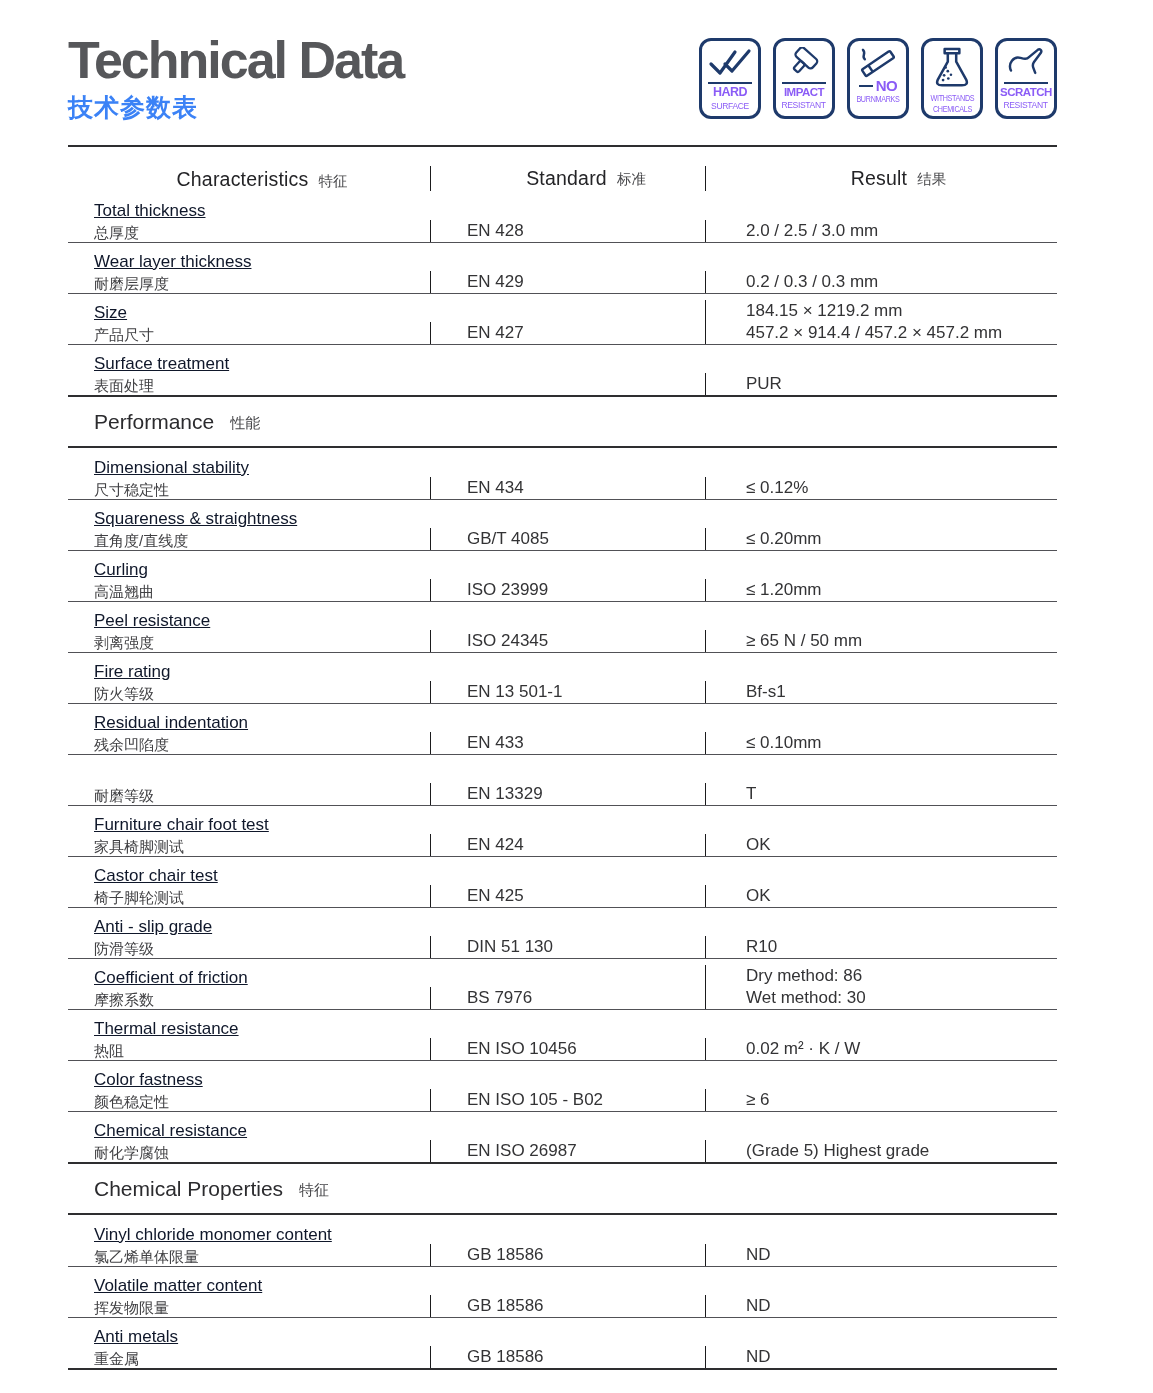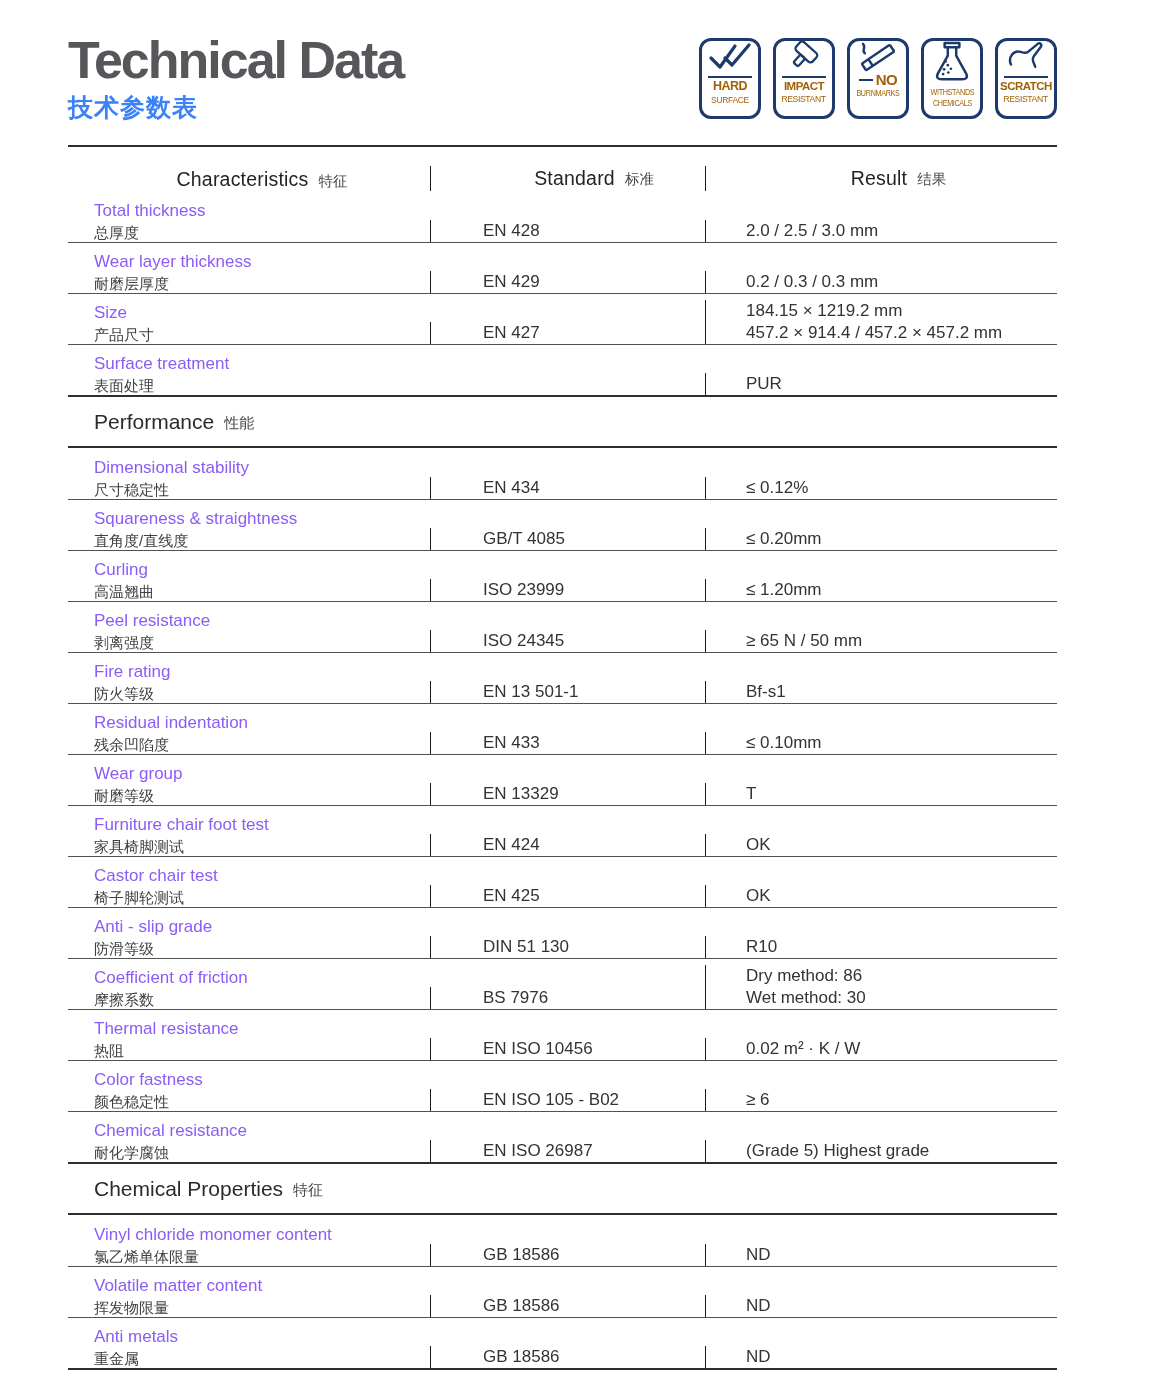--- a/index.html
+++ b/index.html
@@ -8,49 +8,49 @@
   .content{position:absolute;left:68px;top:0;width:989px;}
 
   
   .header-bar{box-sizing:border-box;height:145px;padding-top:34px;display:flex;justify-content:space-between;align-items:flex-start;}
   .doc-title{font-size:52px;font-weight:800;color:#56575a;letter-spacing:-2px;line-height:1.0;}
   .doc-subtitle{font-size:25px;font-weight:700;color:#3b82f6;margin-top:5px;letter-spacing:1px;}
 
   .badges{display:flex;gap:12px;margin-top:4px;}
   .badge{box-sizing:border-box;width:62px;height:81px;border:3px solid #1e3a6b;border-radius:12px;
          display:flex;flex-direction:column;align-items:center;justify-content:flex-start;
-         padding:0 2px 5px;color:#a16207;}
+         padding:6px 2px 5px;color:#8b5cf6;}
   .badge svg{display:block;}
   .badge .rule{width:44px;border-top:2.5px solid #1e3a6b;margin:3px 0 2px;}
   .badge .l1{font-weight:700;font-size:12.5px;letter-spacing:-0.5px;line-height:1.1;white-space:nowrap;}
   .badge .l2{font-size:9.5px;letter-spacing:-0.4px;line-height:1.2;white-space:nowrap;transform:scaleX(0.9);}
   .badge .no-row{display:flex;align-items:center;gap:3px;margin-top:-2px;}
   .badge .no-row .mini-rule{width:14px;border-top:2.5px solid #1e3a6b;}
   .badge .no-big{font-weight:700;font-size:15px;letter-spacing:-0.5px;}
   .badge .cond{font-size:9px;letter-spacing:-0.4px;line-height:1.25;transform:scaleX(0.8);white-space:nowrap;}
 
   
   .tsection{border-top:2.5px solid #2e2e30;border-bottom:2.5px solid #2e2e30;}
   .row{display:flex;height:51px;box-sizing:border-box;align-items:flex-end;}
   .row + .row{border-top:1.5px solid #515156;}
   .hrow{height:44px;}
   .cell{box-sizing:border-box;display:flex;flex-direction:column;justify-content:center;}
   .c1{width:362px;padding-left:26px;}
-  .c2{width:275px;padding-left:52px;border-left:1.5px solid #1b1b1d;}
+  .c2{width:275px;padding-left:36px;border-left:1.5px solid #1b1b1d;}
   .c3{flex:1;padding-left:40px;border-left:1.5px solid #1b1b1d;white-space:pre-line;}
-  .cell .en{font-size:17px;color:#8b5cf6;line-height:1.2;}
+  .cell .en{font-size:17px;color:#0f172a;line-height:1.2;text-decoration:underline;}
   .cell .zh{font-size:15px;color:#404043;line-height:1.2;margin-top:3px;}
   .c2,.c3{font-size:17px;color:#333335;line-height:1.3;}
   .hrow .cell{flex-direction:row;align-items:center;}
   .hdr-en{font-size:19.5px;color:#242427;letter-spacing:0.2px;}
   .hdr-zh{font-size:14.5px;color:#48484b;margin-left:10px;margin-top:3px;}
 
   .section-title{box-sizing:border-box;height:49px;display:flex;align-items:center;padding-left:26px;}
   .st-en{font-size:21px;color:#2b2b2e;}
-  .st-zh{font-size:15px;color:#48484b;margin-left:10px;margin-top:4px;}
+  .st-zh{font-size:15px;color:#48484b;margin-left:16px;margin-top:4px;}
 </style>
 </head>
 <body>
 
 <div class="page">
   <div class="content">
 
     <div class="header-bar">
       <div>
         <div class="doc-title">Technical Data</div>
@@ -245,21 +245,20 @@
     <div class="cell c1">
       <div class="en">Residual indentation</div>
       <div class="zh">残余凹陷度</div>
     </div>
     <div class="cell c2">EN 433</div>
     <div class="cell c3">≤ 0.10mm</div>
   </div>
 
   <div class="row">
     <div class="cell c1">
-      <div class="en">Wear group</div>
       <div class="zh">耐磨等级</div>
     </div>
     <div class="cell c2">EN 13329</div>
     <div class="cell c3">T</div>
   </div>
 
   <div class="row">
     <div class="cell c1">
       <div class="en">Furniture chair foot test</div>
       <div class="zh">家具椅脚测试</div>

